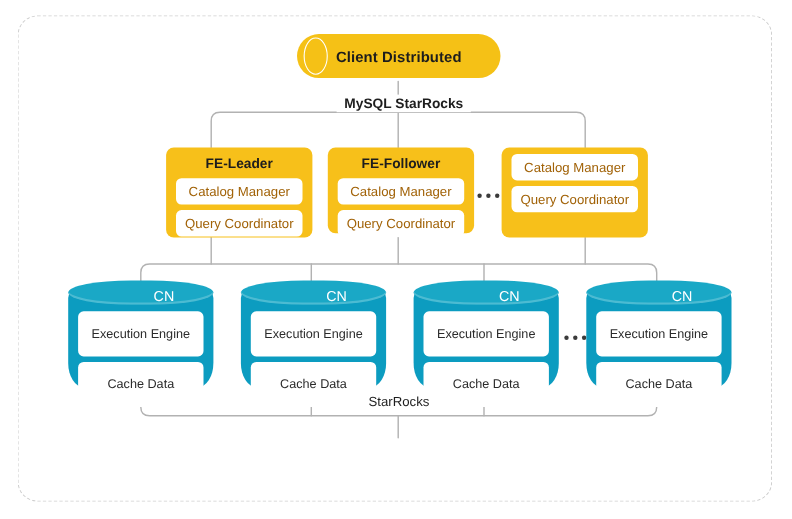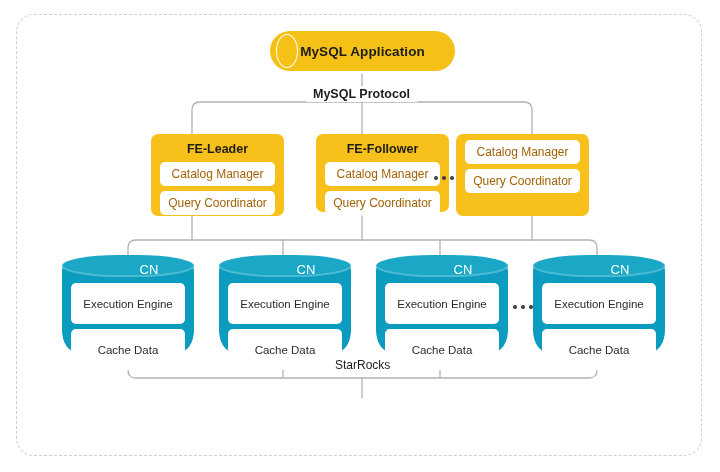--- a/index.html
+++ b/index.html
@@ -200,32 +200,32 @@
 
       <path d="M128,352 L128,370 Q128,378 136,378 L589,378 Q597,378 597,370 L597,352"></path>
       <path d="M283,352 L283,378"></path>
       <path d="M440,352 L440,378"></path>
       <path d="M362,378 L362,398"></path>
     </g>
   </svg>
 
   <div class="hcyl" style="left:270px; top:31px; width:185px; height:40px;">
     <span class="cap left"></span>
-    <span class="cap-label">MySQL Application</span>
-  </div>
-
-  <div class="wire-label" style="left:306px; top:86px;">MySQL Protocol</div>
+    <span class="cap-label">Client Distributed</span>
+  </div>
+
+  <div class="wire-label" style="left:306px; top:86px;">MySQL StarRocks</div>
 
   <div class="fe" style="left:151px; top:134px; width:133px; height:82px;">
     <div class="fe-title">FE-Leader</div>
     <div class="fe-row">Catalog Manager</div>
     <div class="fe-row">Query Coordinator</div>
   </div>
 
-  <div class="fe" style="left:316px; top:134px; width:133px; height:78px;">
+  <div class="fe" style="left:298px; top:134px; width:133px; height:78px;">
     <div class="fe-title">FE-Follower</div>
     <div class="fe-row">Catalog Manager</div>
     <div class="fe-row">Query Coordinator</div>
   </div>
 
   <div class="dots" style="left:434px; top:176px;">
     <i></i>
       <i></i>
       <i></i>
   </div>

